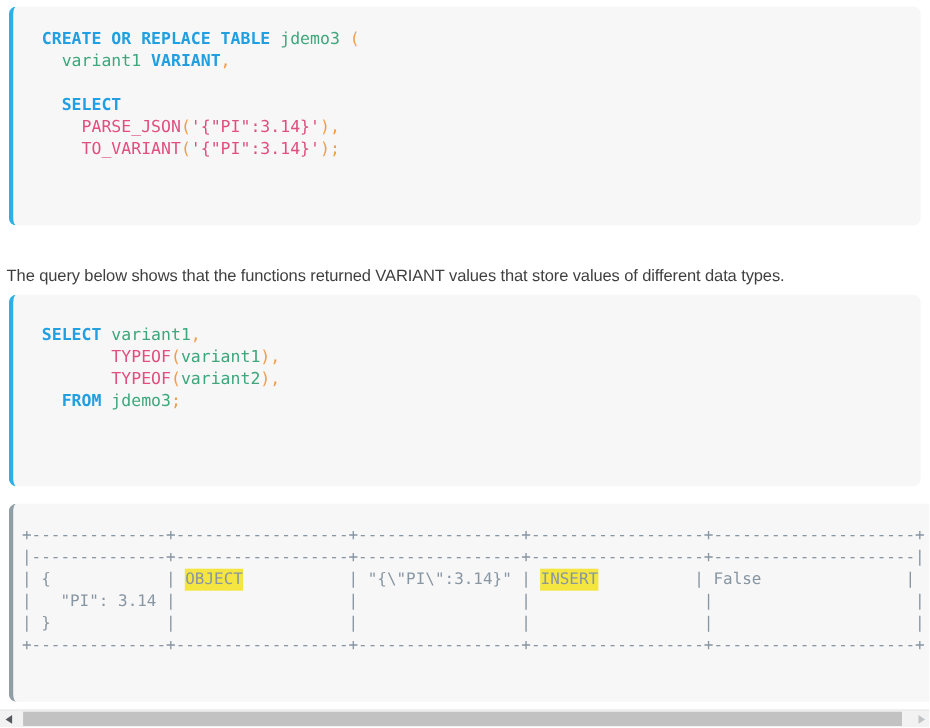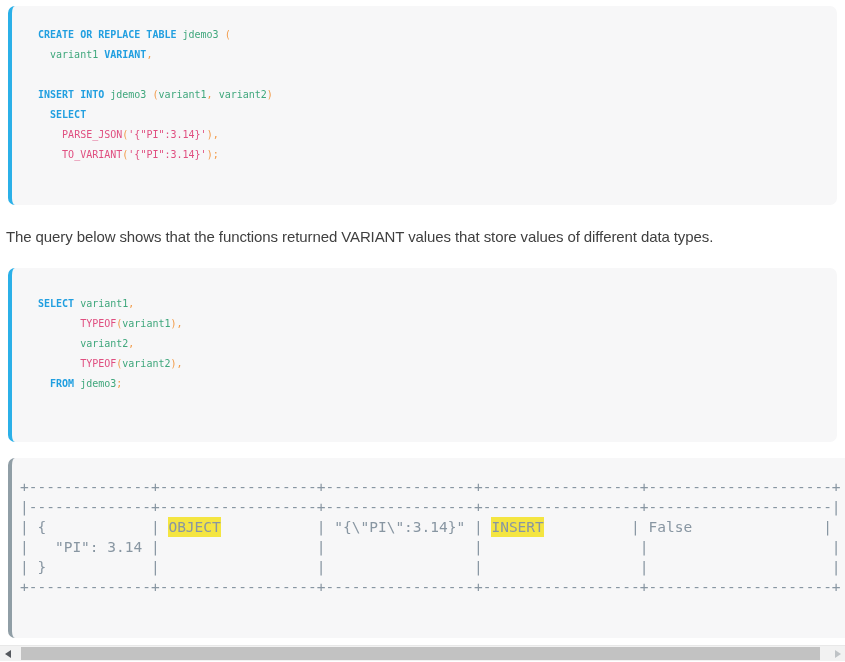--- a/index.html
+++ b/index.html
@@ -6,42 +6,42 @@
   body{
     width:845px;height:662px;background:#ffffff;position:relative;overflow:hidden;
     font-family:"Liberation Sans",sans-serif;
   }
   .code-block{
     position:absolute;box-sizing:border-box;
     background:var(--code_bg);
     border-left:4px solid var(--accent_blue);
     border-radius:7px;
     font-family:"DejaVu Sans Mono","Liberation Mono",monospace;
-    font-size:10px;line-height:20px;
+    font-size:15px;line-height:20px;
     color:var(--body_text);
     overflow:hidden;
   }
   #block1{left:8px;top:6px;width:829px;height:199px;padding:19px 0 0 26px;}
   #block2{left:8px;top:268px;width:829px;height:174px;padding:26px 0 0 26px;}
   #output{
     left:8px;top:458px;width:837px;height:180px;padding:19px 0 0 8px;
     border-left-color:var(--accent_gray);
     border-radius:7px 0 0 7px;
     font-size:14.5px;color:var(--out_text);
   }
   .code-line{height:20px;white-space:pre;}
   .tok-kw{color:var(--kw);font-weight:bold;}
   .tok-id{color:var(--ident);}
   .tok-p{color:var(--punct);}
   .tok-op{color:var(--punct);font-weight:bold;}
   .tok-fn{color:var(--func);}
   .tok-t{}
   .tok-hl{background:var(--highlight);padding:2px 0;}
   #paragraph{
-    position:absolute;left:6px;top:227px;width:800px;margin:0;
+    position:absolute;left:6px;top:241px;width:800px;margin:0;
     font-size:15px;line-height:20px;color:var(--body_text);letter-spacing:-0.1px;
   }
   .h-scrollbar{
     position:absolute;left:0;top:645px;width:845px;height:16px;
     background:var(--sb_track);border-top:1px solid #e8e8e8;box-sizing:border-box;
   }
   .sb-thumb{
     position:absolute;left:21px;top:1px;width:799px;height:13px;
     background:var(--sb_thumb);
   }
@@ -52,32 +52,30 @@
 </style>
 </head>
 <body>
 
 <div class="page">
 
   <div class="code-block" id="block1">
       <div class="code-line"><span class="tok-kw">CREATE OR REPLACE TABLE</span><span class="tok-id"> jdemo3 </span><span class="tok-p">(</span></div>
       <div class="code-line"><span class="tok-id">  variant1 </span><span class="tok-kw">VARIANT</span><span class="tok-p">,</span></div>
       <div class="code-line">&nbsp;</div>
-      <div class="code-line"><span class="tok-kw">INSERT INTO</span><span class="tok-id"> jdemo3 </span><span class="tok-p">(</span><span class="tok-id">variant1</span><span class="tok-p">,</span><span class="tok-id"> variant2</span><span class="tok-p">)</span></div>
       <div class="code-line"><span class="tok-kw">  SELECT</span></div>
       <div class="code-line"><span class="tok-t">    </span><span class="tok-fn">PARSE_JSON</span><span class="tok-p">(</span><span class="tok-fn">'{"PI":3.14}'</span><span class="tok-p">),</span></div>
       <div class="code-line"><span class="tok-t">    </span><span class="tok-fn">TO_VARIANT</span><span class="tok-p">(</span><span class="tok-fn">'{"PI":3.14}'</span><span class="tok-p">);</span></div>
     </div>
 
   <p id="paragraph">The query below shows that the functions returned VARIANT values that store values of different data types.</p>
 
   <div class="code-block" id="block2">
       <div class="code-line"><span class="tok-kw">SELECT</span><span class="tok-id"> variant1</span><span class="tok-p">,</span></div>
       <div class="code-line"><span class="tok-t">       </span><span class="tok-fn">TYPEOF</span><span class="tok-p">(</span><span class="tok-id">variant1</span><span class="tok-p">),</span></div>
-      <div class="code-line"><span class="tok-id">       variant2</span><span class="tok-p">,</span></div>
       <div class="code-line"><span class="tok-t">       </span><span class="tok-fn">TYPEOF</span><span class="tok-p">(</span><span class="tok-id">variant2</span><span class="tok-p">),</span></div>
       <div class="code-line"><span class="tok-kw">  FROM</span><span class="tok-id"> jdemo3</span><span class="tok-p">;</span></div>
     </div>
 
   <div class="code-block" id="output">
       <div class="code-line"><span class="tok-t">+--------------+------------------+-----------------+------------------+---------------------+</span></div>
       <div class="code-line"><span class="tok-t">|--------------+------------------+-----------------+------------------+---------------------|</span></div>
       <div class="code-line"><span class="tok-t">| {            | </span><span class="tok-hl">OBJECT</span><span class="tok-t">           | "{\"PI\":3.14}" | </span><span class="tok-hl">INSERT</span><span class="tok-t">          | False               |</span></div>
       <div class="code-line"><span class="tok-t">|   "PI": 3.14 |                  |                 |                  |                     |</span></div>
       <div class="code-line"><span class="tok-t">| }            |                  |                 |                  |                     |</span></div>

